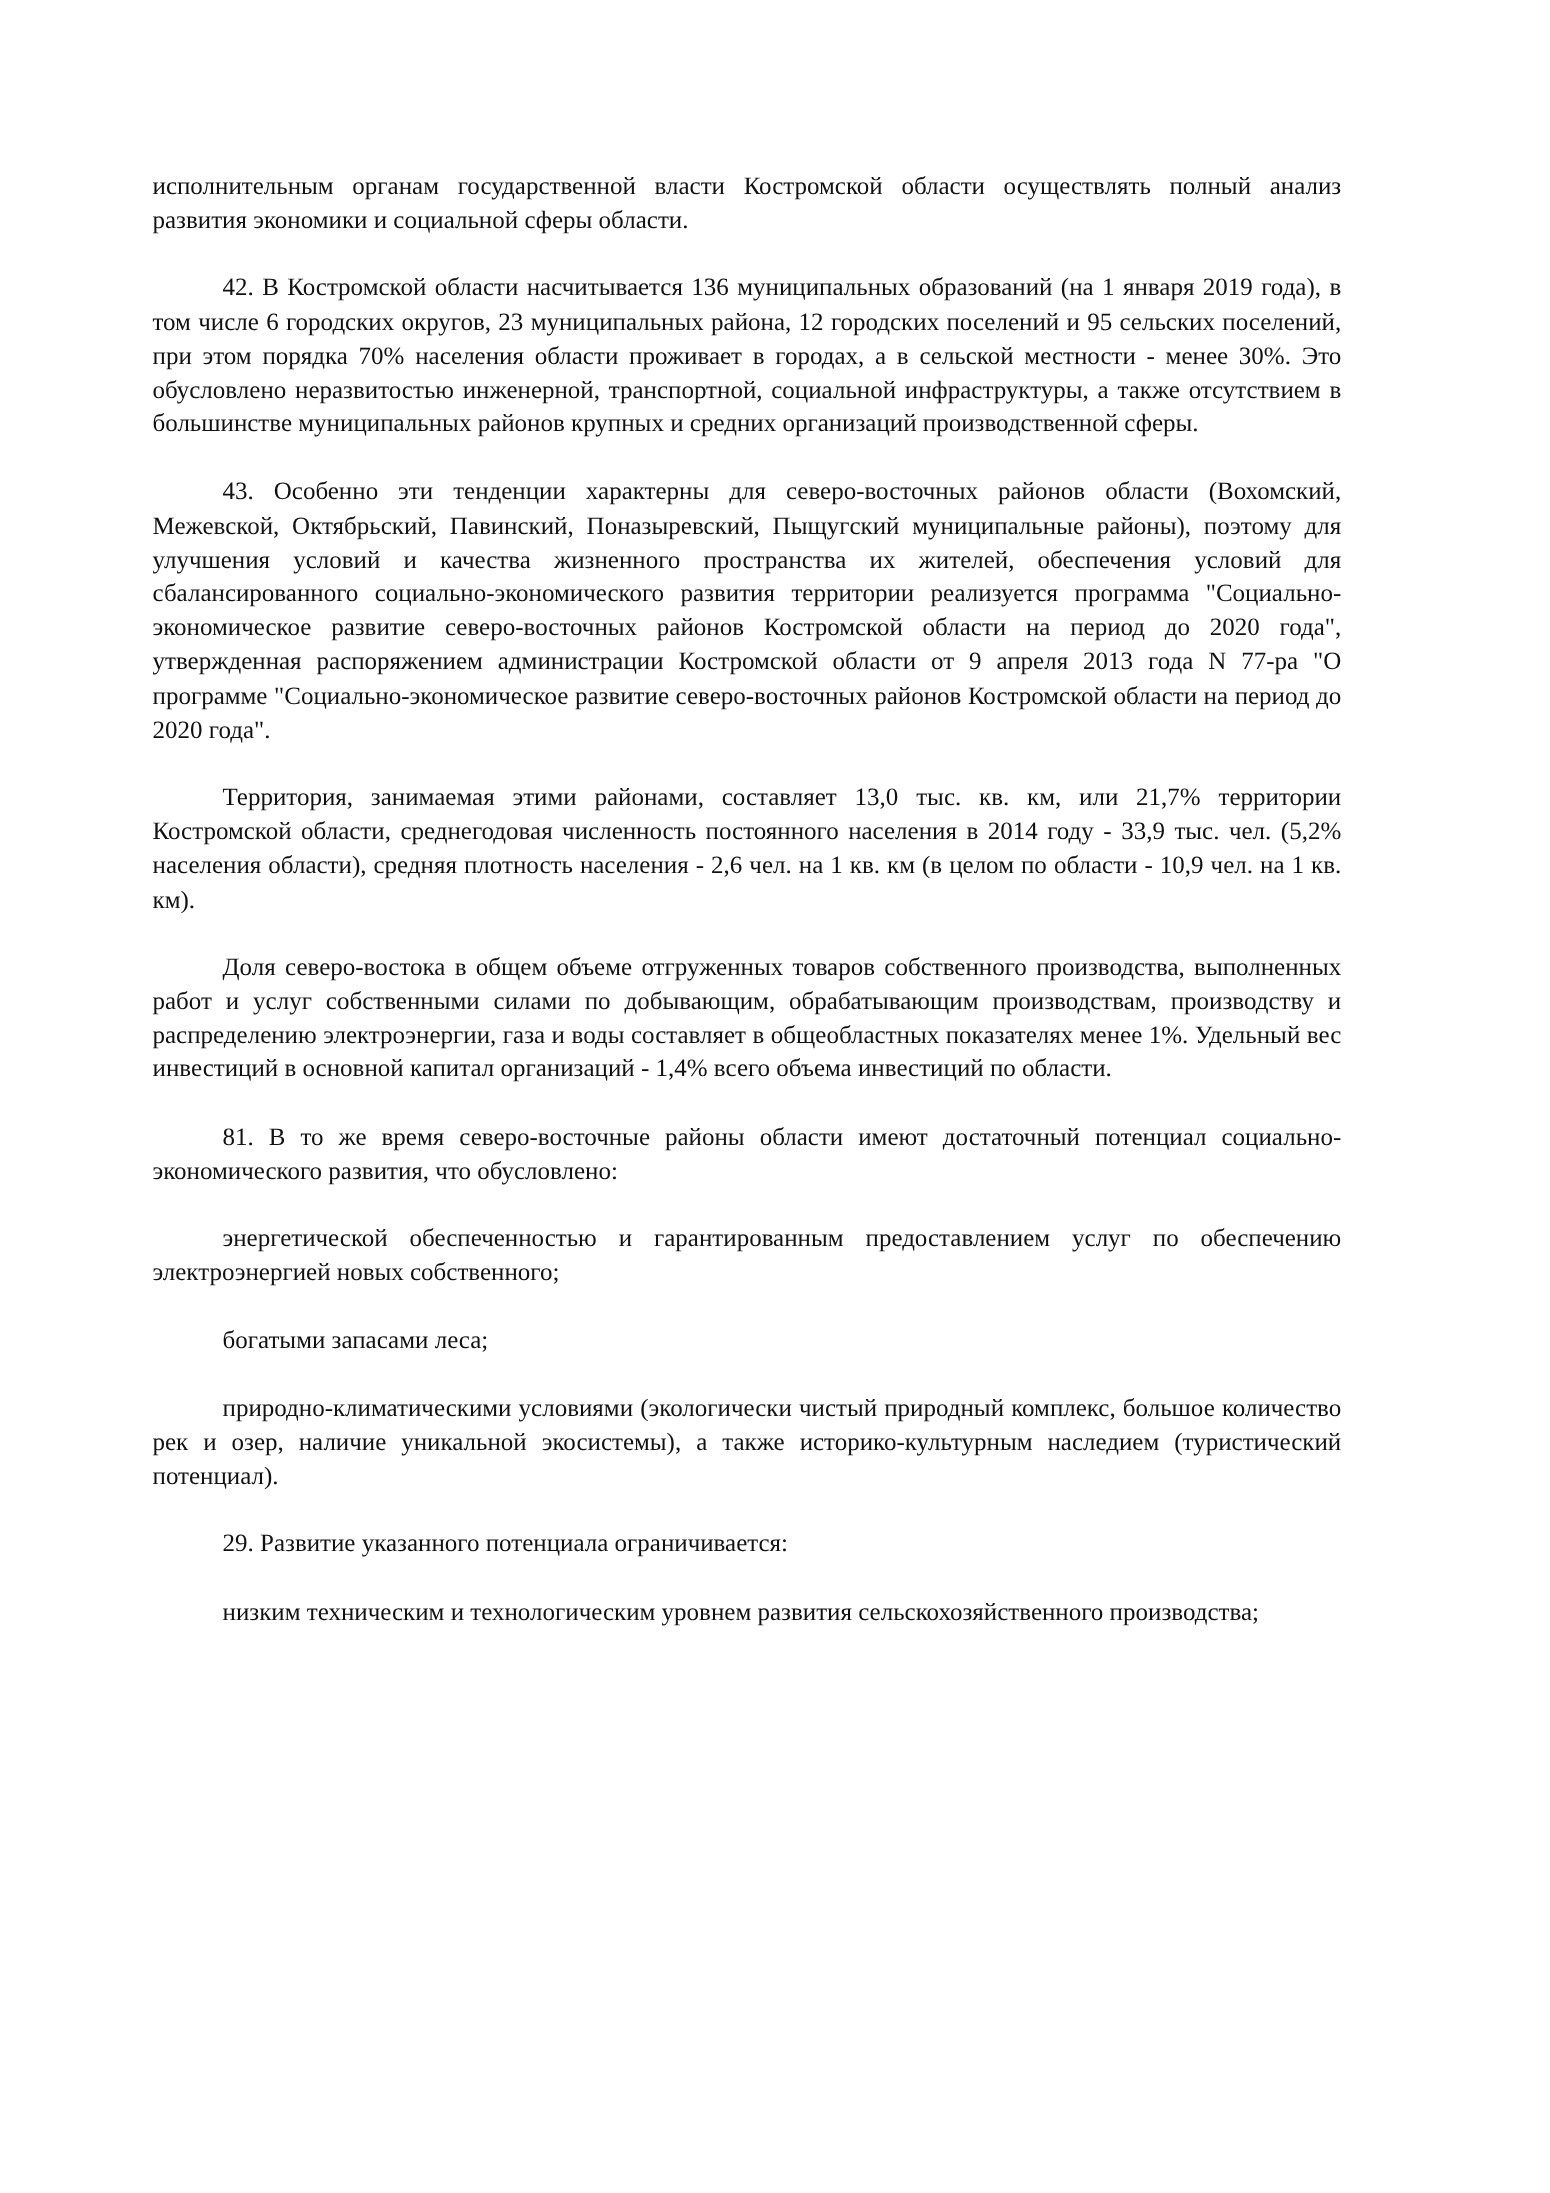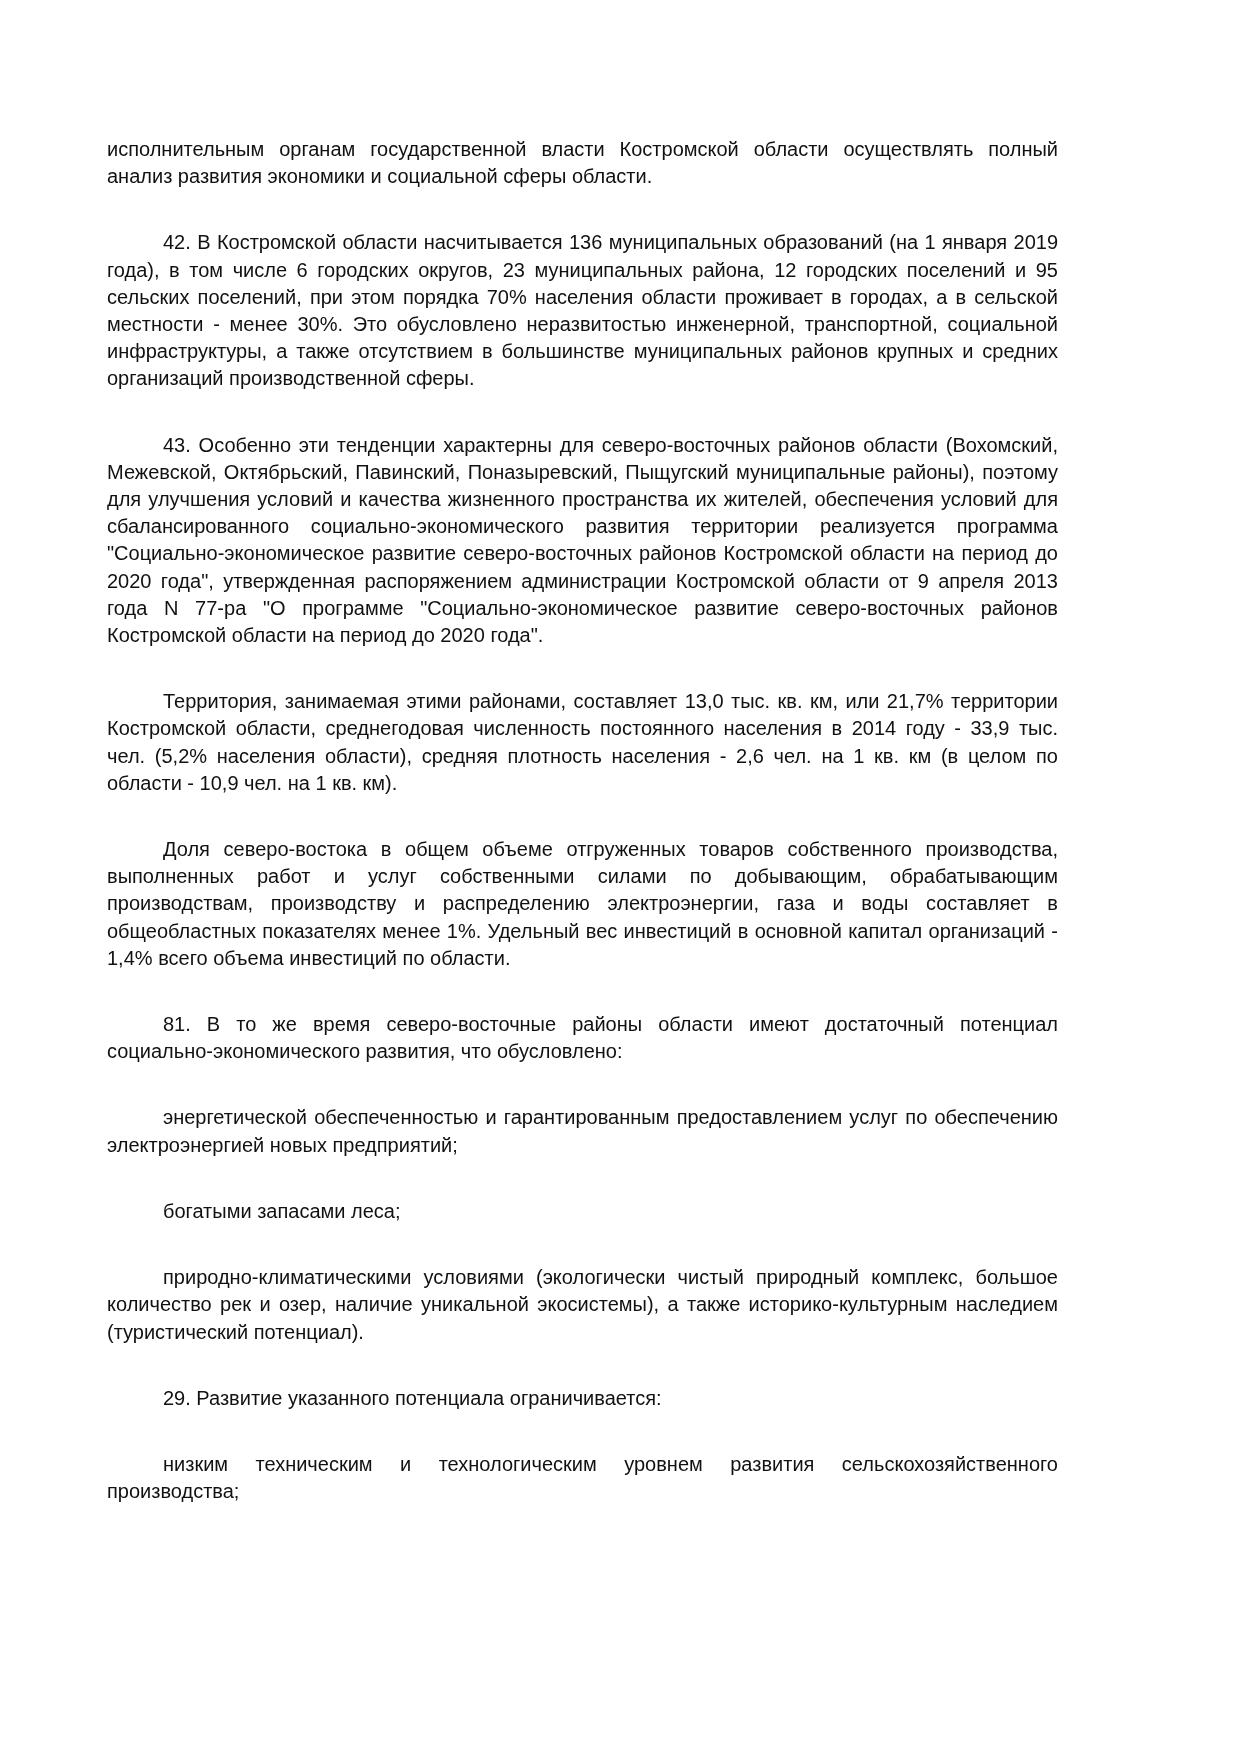--- a/index.html
+++ b/index.html
@@ -1,49 +1,49 @@
 <!DOCTYPE html>
 <html><head>
 <meta charset="utf-8">
 <style>
   html, body { margin: 0; padding: 0; background: #ffffff; }
   body { width: 1240px; height: 1754px; position: relative; overflow: hidden; }
   .page {
     position: absolute;
-    left: 107px;
+    left: 122px;
     top: 136px;
     width: 951px;
-    font-family: Liberation Sans, sans-serif;
+    font-family: Liberation Serif, serif;
     font-size: 20px;
     line-height: 27.2px;
     color: #111111;
     text-align: justify;
   }
   .p { margin: 0; }
   .indent { text-indent: 56px; }
-  .gap { margin-top: 39px; }
+  .gap { margin-top: 27px; }
   .last-line-cut { white-space: nowrap; overflow: hidden; }
 </style>
 </head>
 <body>
 
 <div class="page">
   <p class="p">исполнительным органам государственной власти Костромской области осуществлять полный анализ развития экономики и социальной сферы области.</p>
 
   <p class="p indent gap">42. В Костромской области насчитывается 136 муниципальных образований (на 1 января 2019 года), в том числе 6 городских округов, 23 муниципальных района, 12 городских поселений и 95 сельских поселений, при этом порядка 70% населения области проживает в городах, а в сельской местности - менее 30%. Это обусловлено неразвитостью инженерной, транспортной, социальной инфраструктуры, а также отсутствием в большинстве муниципальных районов крупных и средних организаций производственной сферы.</p>
 
   <p class="p indent gap">43. Особенно эти тенденции характерны для северо-восточных районов области (Вохомский, Межевской, Октябрьский, Павинский, Поназыревский, Пыщугский муниципальные районы), поэтому для улучшения условий и качества жизненного пространства их жителей, обеспечения условий для сбалансированного социально-экономического развития территории реализуется программа "Социально-экономическое развитие северо-восточных районов Костромской области на период до 2020 года", утвержденная распоряжением администрации Костромской области от 9 апреля 2013 года N 77-ра "О программе "Социально-экономическое развитие северо-восточных районов Костромской области на период до 2020 года".</p>
 
   <p class="p indent gap">Территория, занимаемая этими районами, составляет 13,0 тыс. кв. км, или 21,7% территории Костромской области, среднегодовая численность постоянного населения в 2014 году - 33,9 тыс. чел. (5,2% населения области), средняя плотность населения - 2,6 чел. на 1 кв. км (в целом по области - 10,9 чел. на 1 кв. км).</p>
 
   <p class="p indent gap">Доля северо-востока в общем объеме отгруженных товаров собственного производства, выполненных работ и услуг собственными силами по добывающим, обрабатывающим производствам, производству и распределению электроэнергии, газа и воды составляет в общеобластных показателях менее 1%. Удельный вес инвестиций в основной капитал организаций - 1,4% всего объема инвестиций по области.</p>
 
   <p class="p indent gap">81. В то же время северо-восточные районы области имеют достаточный потенциал социально-экономического развития, что обусловлено:</p>
 
-  <p class="p indent gap">энергетической обеспеченностью и гарантированным предоставлением услуг по обеспечению электроэнергией новых предприятий;</p>
+  <p class="p indent gap">энергетической обеспеченностью и гарантированным предоставлением услуг по обеспечению электроэнергией новых собственного;</p>
 
   <p class="p indent gap">богатыми запасами леса;</p>
 
   <p class="p indent gap">природно-климатическими условиями (экологически чистый природный комплекс, большое количество рек и озер, наличие уникальной экосистемы), а также историко-культурным наследием (туристический потенциал).</p>
 
   <p class="p indent gap">29. Развитие указанного потенциала ограничивается:</p>
 
 
   <p class="p indent gap">низким техническим и технологическим уровнем развития сельскохозяйственного производства;</p>
 

